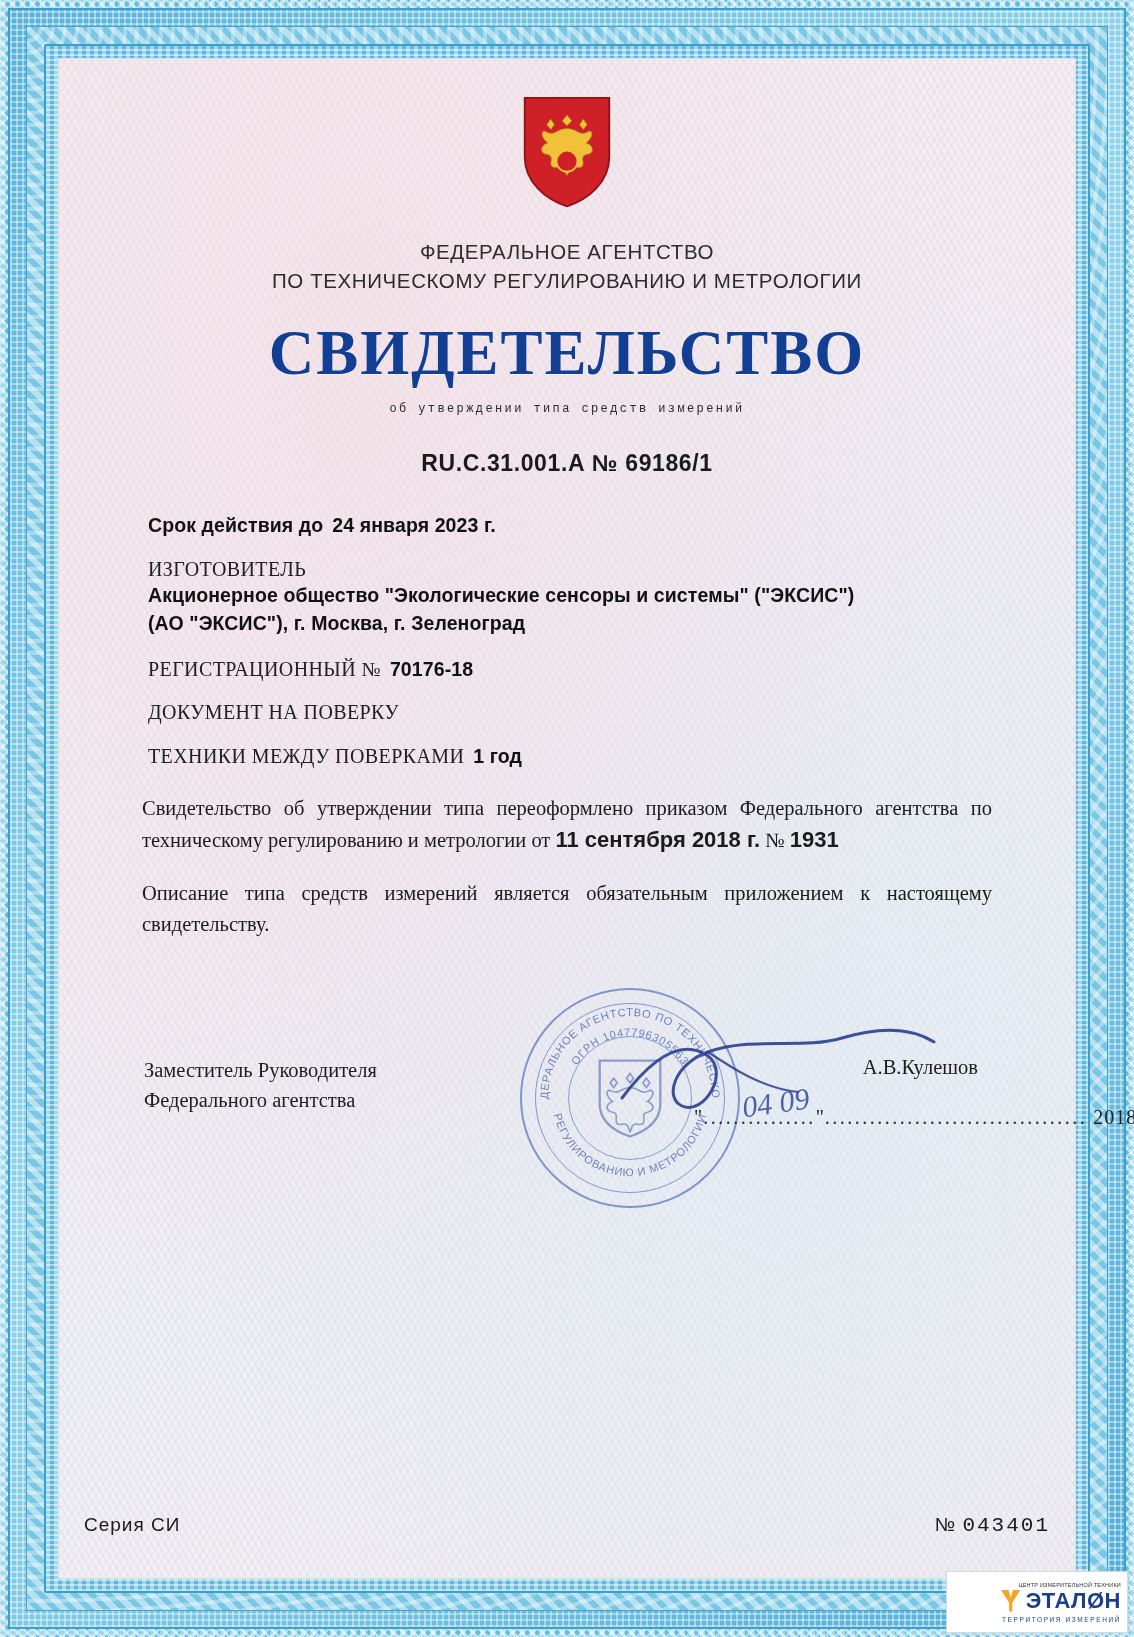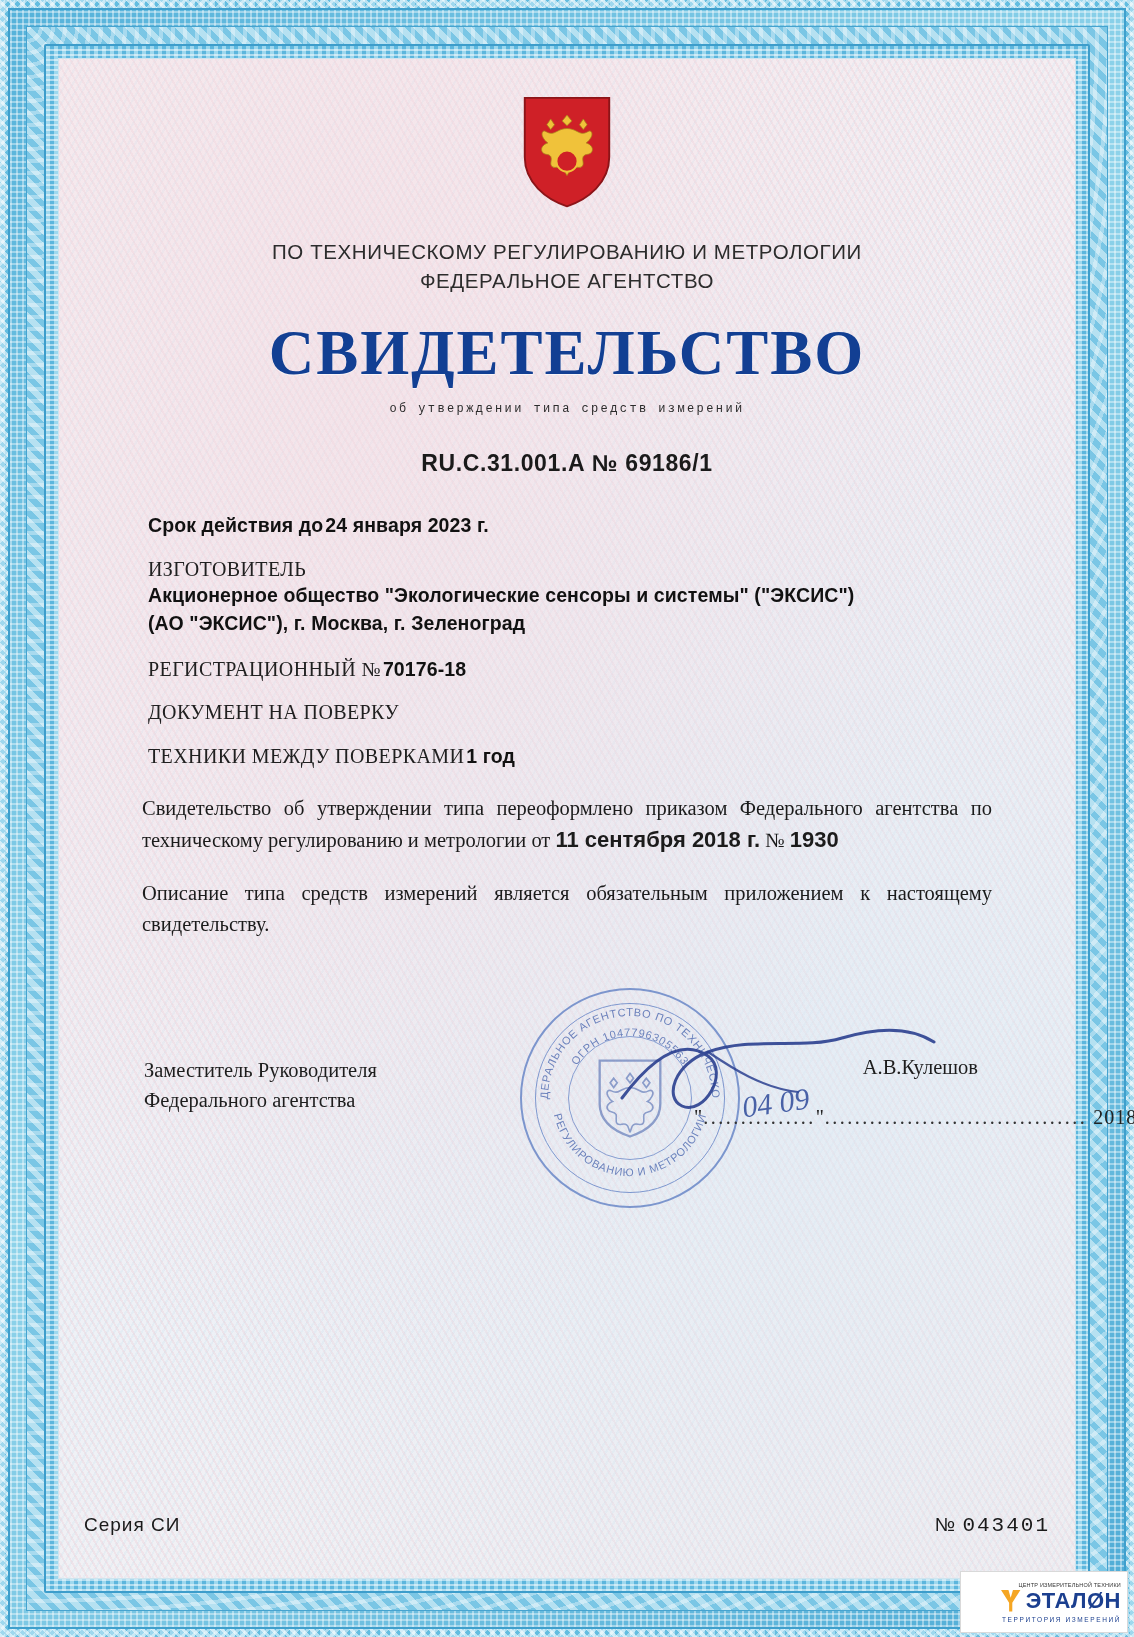--- a/index.html
+++ b/index.html
@@ -145,21 +145,21 @@
     font-family: "Liberation Sans", sans-serif;
     font-weight: bold;
     font-size: 19.5px;
     letter-spacing: 0.1px;
     color: #111;
     line-height: 1.45;
   }
   .inline-row {
     display: flex;
     align-items: baseline;
-    gap: 2px;
+    gap: 9px;
     flex-wrap: wrap;
   }
 
   .paragraph {
     font-family: "Liberation Serif", serif;
     font-size: 20.5px;
     line-height: 1.5;
     text-align: justify;
     color: #1b1b1b;
     margin-top: 22px;
@@ -275,21 +275,21 @@
     font-family: "Liberation Mono", monospace;
     font-size: 21px;
     letter-spacing: 2px;
   }
 
   
   .watermark {
     position: absolute;
     right: 6px;
     bottom: 4px;
-    width: 168px;
+    width: 182px;
     height: 62px;
     background: #ffffff;
     border: 1px solid #d9d9d9;
     box-sizing: border-box;
     display: flex;
     flex-direction: column;
     justify-content: center;
     padding: 18px 6px;
   }
   .watermark .wm-top {
@@ -343,22 +343,22 @@
       <g fill="#f0c23a" stroke="#a8801a" stroke-width="0.8">
         <path d="M50 22 l5 6 -5 5 -5 -5 z"></path>
         <path d="M33 26 l4 6 -4 5 -4 -5 z"></path>
         <path d="M67 26 l4 6 -4 5 -4 -5 z"></path>
         <path d="M50 36 c-8 0 -12 5 -16 5 c-5 0 -7 -4 -9 -2 c-3 3 1 9 5 12 c-4 1 -8 5 -6 9 c2 4 7 2 9 5 c2 4 -2 8 2 11 c3 2 8 -2 11 0 c2 2 2 7 4 9 c2 -2 2 -7 4 -9 c3 -2 8 2 11 0 c4 -3 0 -7 2 -11 c2 -3 7 -1 9 -5 c2 -4 -2 -8 -6 -9 c4 -3 8 -9 5 -12 c-2 -2 -4 2 -9 2 c-4 0 -8 -5 -16 -5 z"></path>
       </g>
       <circle cx="50" cy="70" r="11" fill="#cf2027" stroke="#f0c23a" stroke-width="2"></circle>
     </svg>
 
     <div class="agency">
+      <div>ФЕДЕРАЛЬНОЕ АГЕНТСТВО</div>
       <div>ПО ТЕХНИЧЕСКОМУ РЕГУЛИРОВАНИЮ И МЕТРОЛОГИИ</div>
-      <div>ФЕДЕРАЛЬНОЕ АГЕНТСТВО</div>
     </div>
 
     <div class="main-title">СВИДЕТЕЛЬСТВО</div>
     <div class="subtitle">об утверждении типа средств измерений</div>
     <div class="reg-number">RU.C.31.001.А  №  69186/1</div>
 
     <div class="fields">
 
       <div class="field-block inline-row">
         <span class="label-sans-bold">Срок действия до</span>
@@ -381,21 +381,21 @@
         <div class="label-serif">ДОКУМЕНТ НА ПОВЕРКУ</div>
       </div>
 
       <div class="field-block inline-row">
         <span class="label-serif">ТЕХНИКИ МЕЖДУ ПОВЕРКАМИ</span>
         <span class="label-sans-bold">1 год</span>
       </div>
     </div>
 
     <div class="paragraph">
-      <span>Свидетельство об утверждении типа переоформлено приказом Федерального агентства по техническому регулированию и метрологии от </span><b>11 сентября 2018 г.</b><span> № </span><b>1930</b>
+      <span>Свидетельство об утверждении типа переоформлено приказом Федерального агентства по техническому регулированию и метрологии от </span><b>11 сентября 2018 г.</b><span> № </span><b>1931</b>
     </div>
 
     <div class="paragraph">Описание типа средств измерений является обязательным приложением к настоящему свидетельству.</div>
 
     <div class="signature-area">
 
       <div class="signer-title">
         <div>Заместитель Руководителя</div>
         <div>Федерального агентства</div>
       </div>

